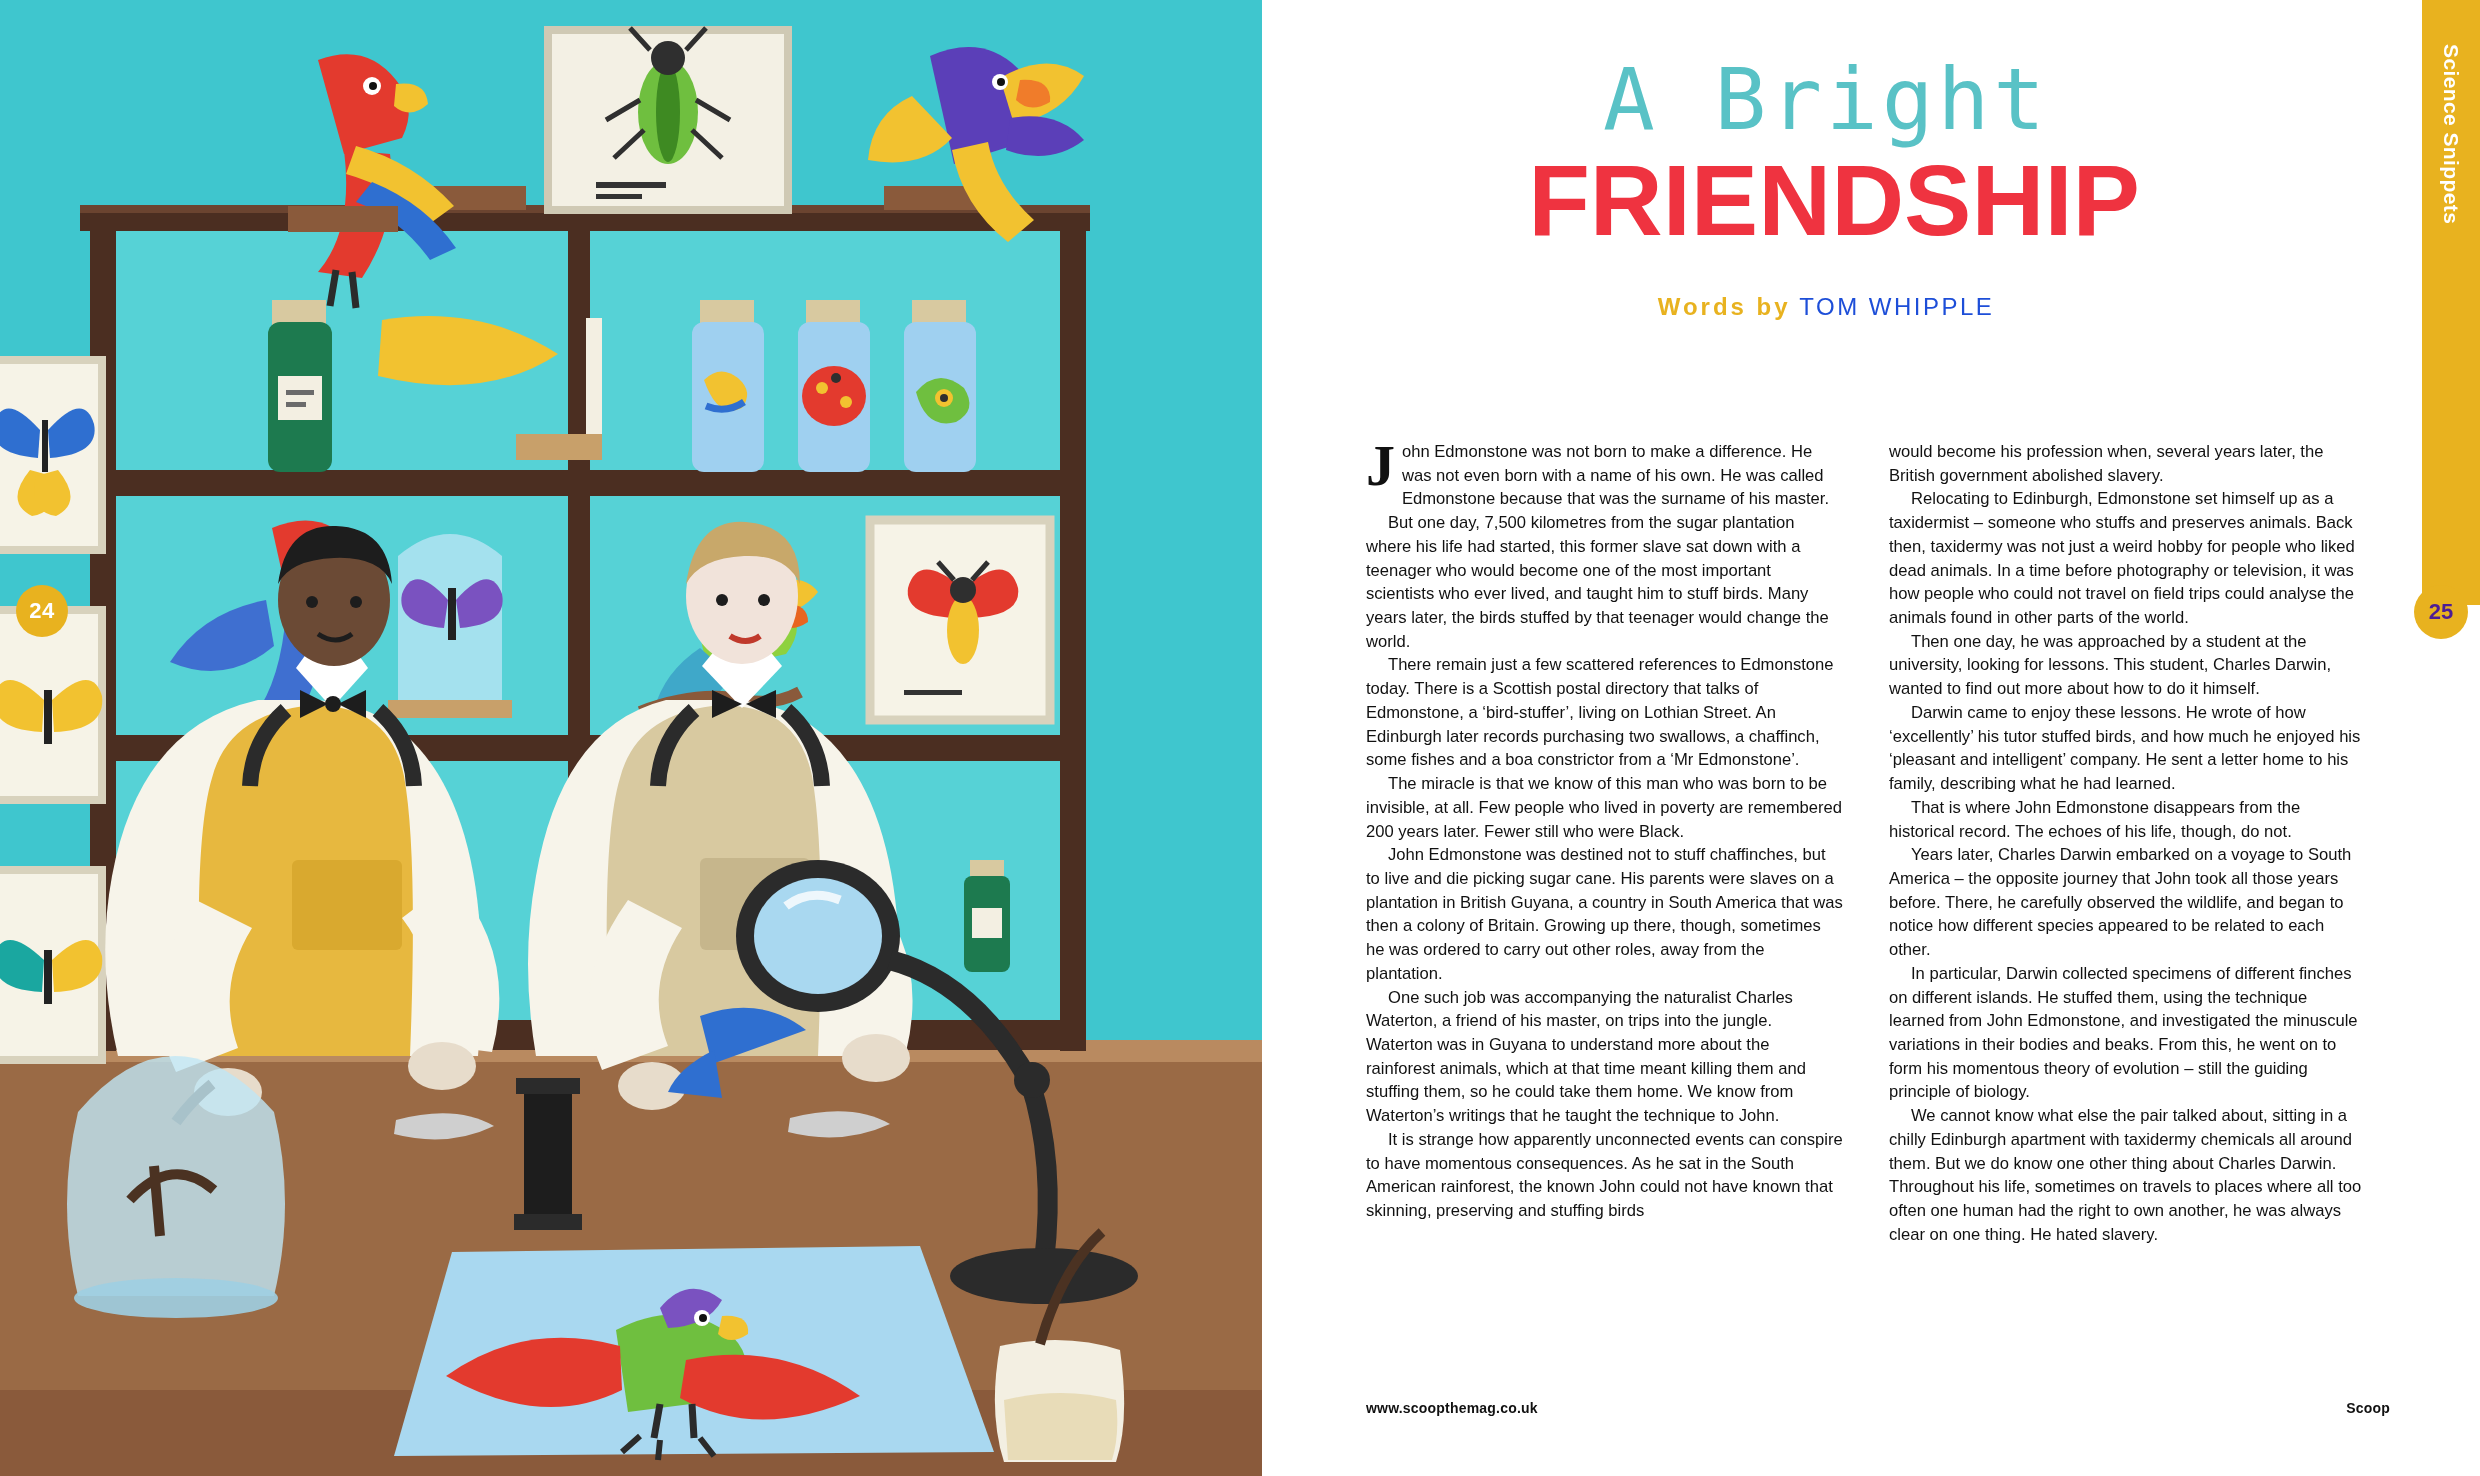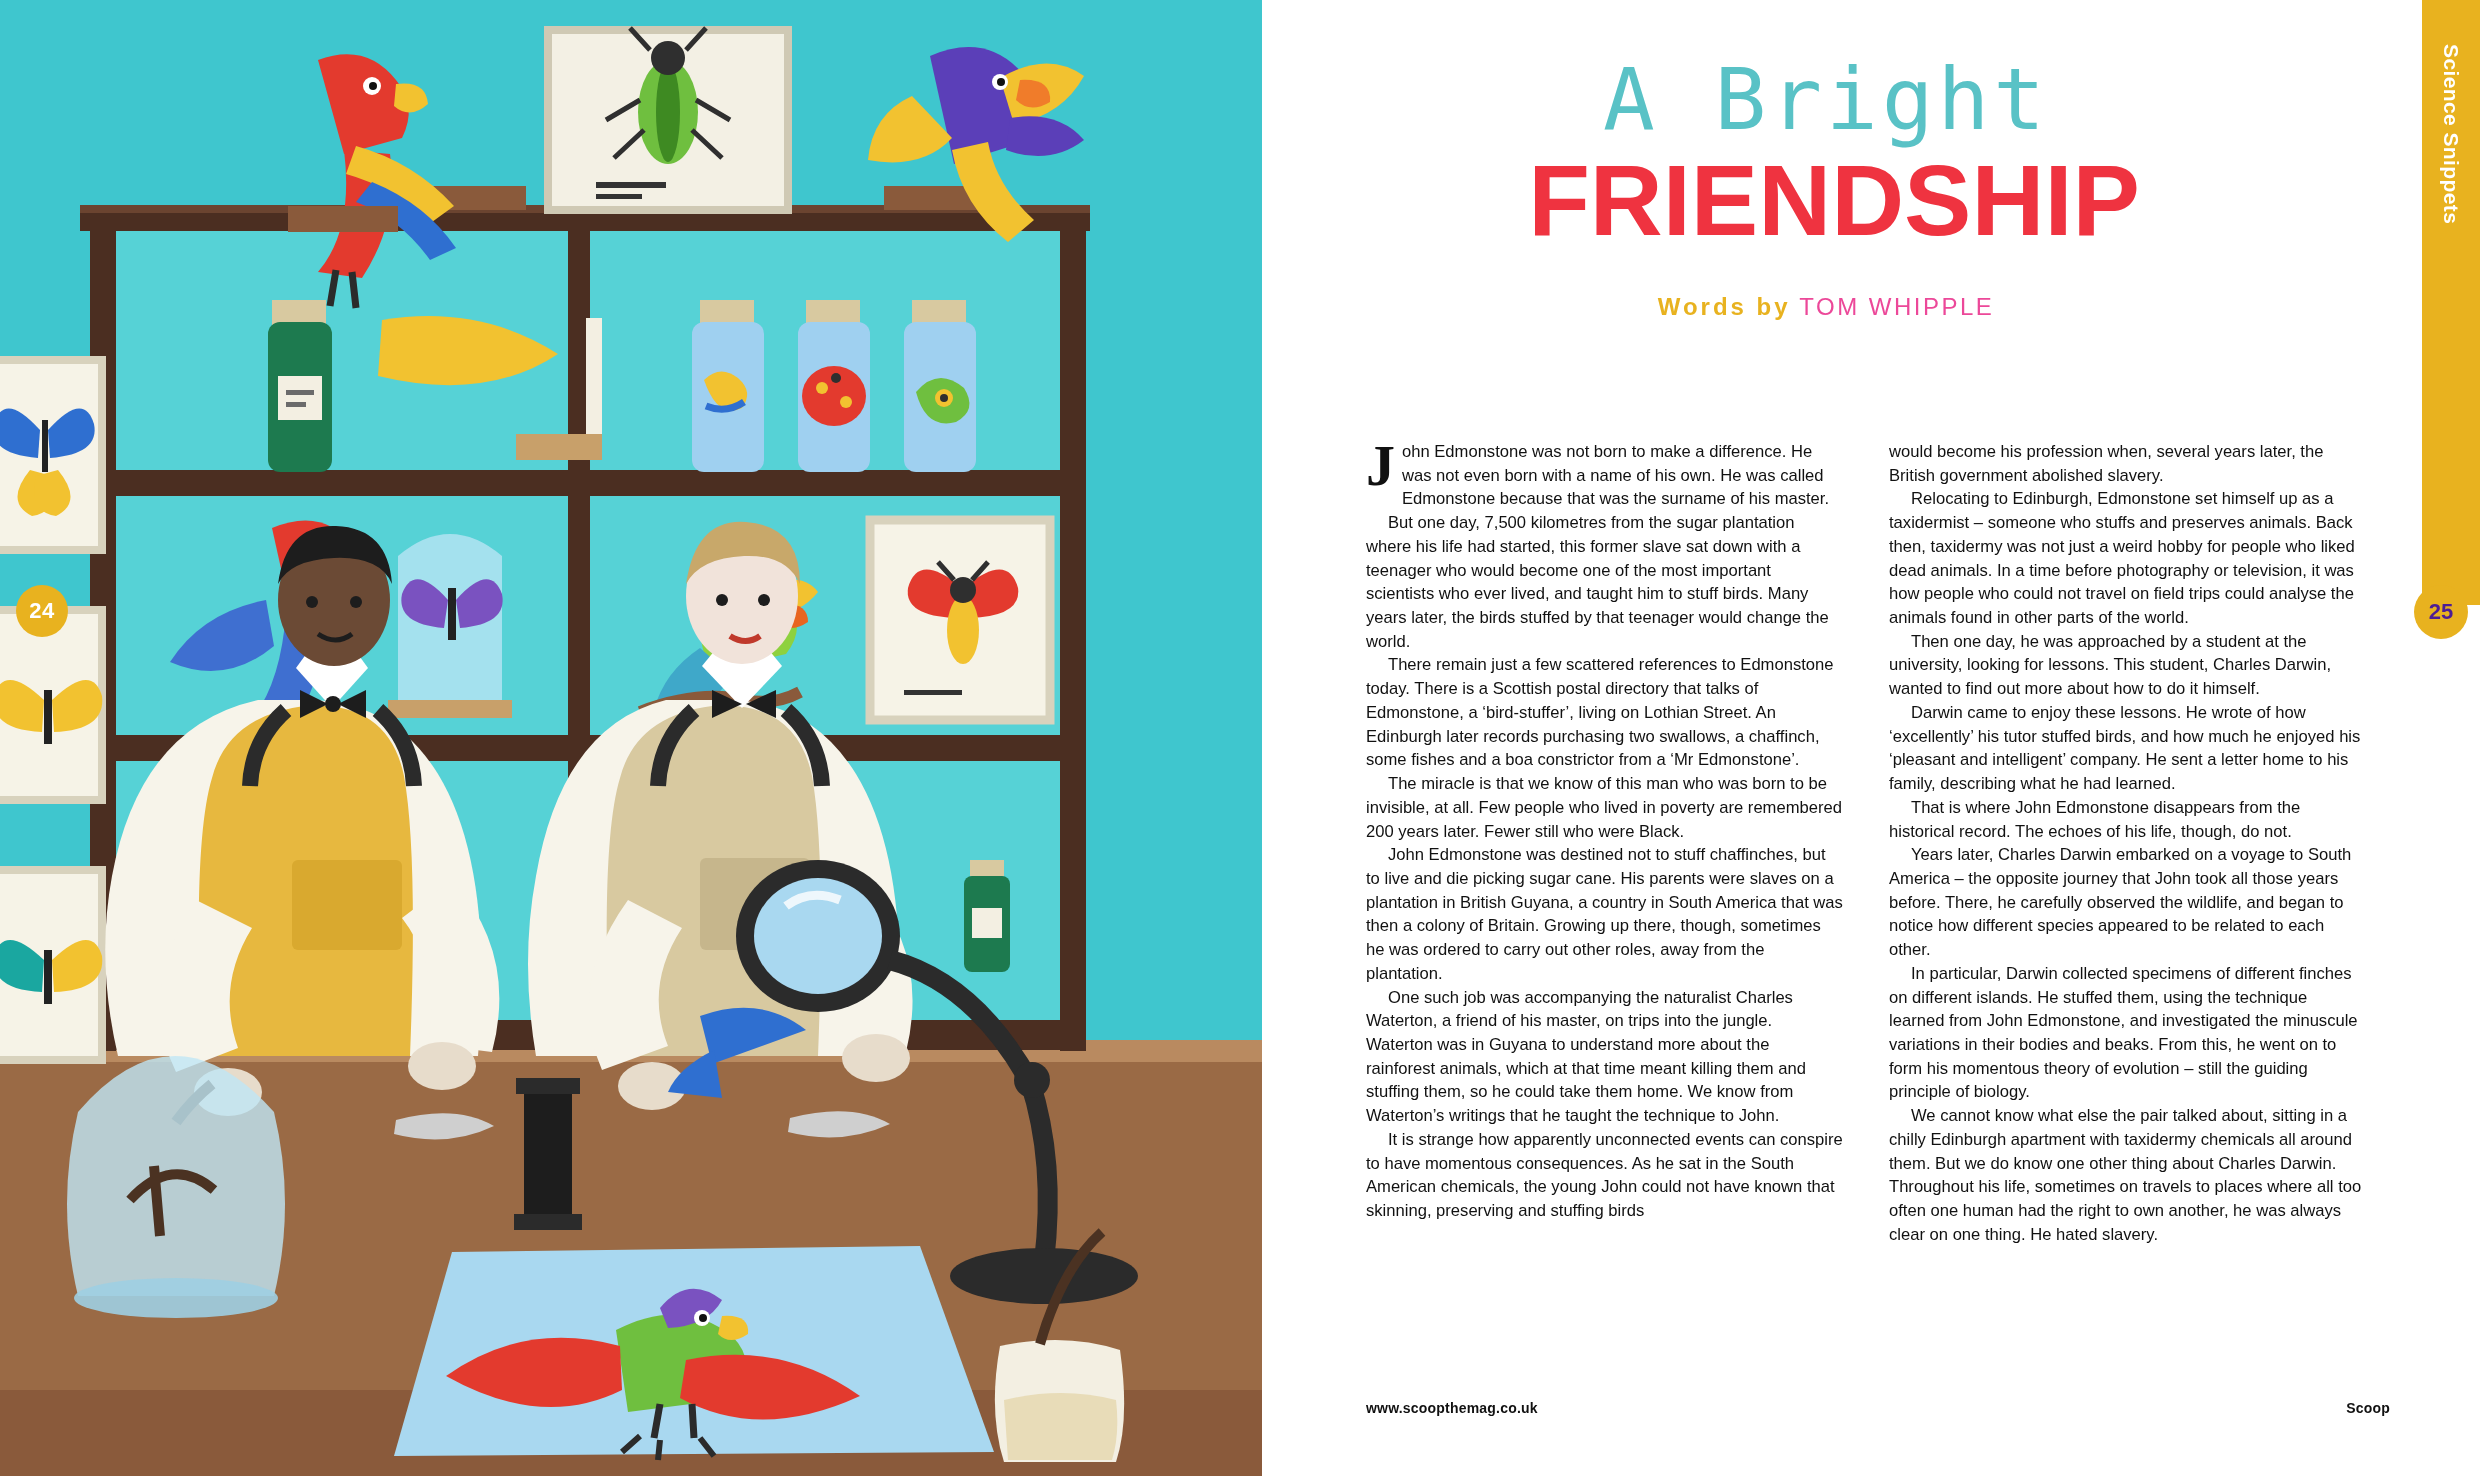--- a/index.html
+++ b/index.html
@@ -125,21 +125,21 @@
     line-height: 1.0;
     margin: 6px 0 0 16px;
   }
   .byline {
     margin-top: 42px;
     font-size: 24px;
     letter-spacing: 2px;
     color: #e8b21f;
   }
   .byline .words-by { font-weight: bold; letter-spacing: 3px; }
-  .byline .author { color: #ec4899; font-weight: normal; letter-spacing: 2.5px; }
+  .byline .author { color: #1d4ed8; font-weight: normal; letter-spacing: 2.5px; }
   .body-cols {
     position: absolute;
     left: 104px;
     top: 440px;
     width: 1000px;
     height: 950px;
     display: flex;
     gap: 46px;
   }
   .col {
@@ -455,21 +455,21 @@
     </div>
 
     <div class="body-cols">
       <div class="col" id="col-left">
           <p class="first"><span class="dropcap">J</span>ohn Edmonstone was not born to make a difference. He was not even born with a name of his own. He was called Edmonstone because that was the surname of his master.</p>
           <p>But one day, 7,500 kilometres from the sugar plantation where his life had started, this former slave sat down with a teenager who would become one of the most important scientists who ever lived, and taught him to stuff birds. Many years later, the birds stuffed by that teenager would change the world.</p>
           <p>There remain just a few scattered references to Edmonstone today. There is a Scottish postal directory that talks of Edmonstone, a ‘bird-stuffer’, living on Lothian Street. An Edinburgh later records purchasing two swallows, a chaffinch, some fishes and a boa constrictor from a ‘Mr Edmonstone’.</p>
           <p>The miracle is that we know of this man who was born to be invisible, at all. Few people who lived in poverty are remembered 200 years later. Fewer still who were Black.</p>
           <p>John Edmonstone was destined not to stuff chaffinches, but to live and die picking sugar cane. His parents were slaves on a plantation in British Guyana, a country in South America that was then a colony of Britain. Growing up there, though, sometimes he was ordered to carry out other roles, away from the plantation.</p>
           <p>One such job was accompanying the naturalist Charles Waterton, a friend of his master, on trips into the jungle. Waterton was in Guyana to understand more about the rainforest animals, which at that time meant killing them and stuffing them, so he could take them home. We know from Waterton’s writings that he taught the technique to John.</p>
-          <p>It is strange how apparently unconnected events can conspire to have momentous consequences. As he sat in the South American chemicals, the young John could not have known that skinning, preserving and stuffing birds</p>
+          <p>It is strange how apparently unconnected events can conspire to have momentous consequences. As he sat in the South American rainforest, the known John could not have known that skinning, preserving and stuffing birds</p>
         </div>
       <div class="col" id="col-right">
           <p class="first">would become his profession when, several years later, the British government abolished slavery.</p>
           <p>Relocating to Edinburgh, Edmonstone set himself up as a taxidermist – someone who stuffs and preserves animals. Back then, taxidermy was not just a weird hobby for people who liked dead animals. In a time before photography or television, it was how people who could not travel on field trips could analyse the animals found in other parts of the world.</p>
           <p>Then one day, he was approached by a student at the university, looking for lessons. This student, Charles Darwin, wanted to find out more about how to do it himself.</p>
           <p>Darwin came to enjoy these lessons. He wrote of how ‘excellently’ his tutor stuffed birds, and how much he enjoyed his ‘pleasant and intelligent’ company. He sent a letter home to his family, describing what he had learned.</p>
           <p>That is where John Edmonstone disappears from the historical record. The echoes of his life, though, do not.</p>
           <p>Years later, Charles Darwin embarked on a voyage to South America – the opposite journey that John took all those years before. There, he carefully observed the wildlife, and began to notice how different species appeared to be related to each other.</p>
           <p>In particular, Darwin collected specimens of different finches on different islands. He stuffed them, using the technique learned from John Edmonstone, and investigated the minuscule variations in their bodies and beaks. From this, he went on to form his momentous theory of evolution – still the guiding principle of biology.</p>
           <p>We cannot know what else the pair talked about, sitting in a chilly Edinburgh apartment with taxidermy chemicals all around them. But we do know one other thing about Charles Darwin. Throughout his life, sometimes on travels to places where all too often one human had the right to own another, he was always clear on one thing. He hated slavery.</p>

